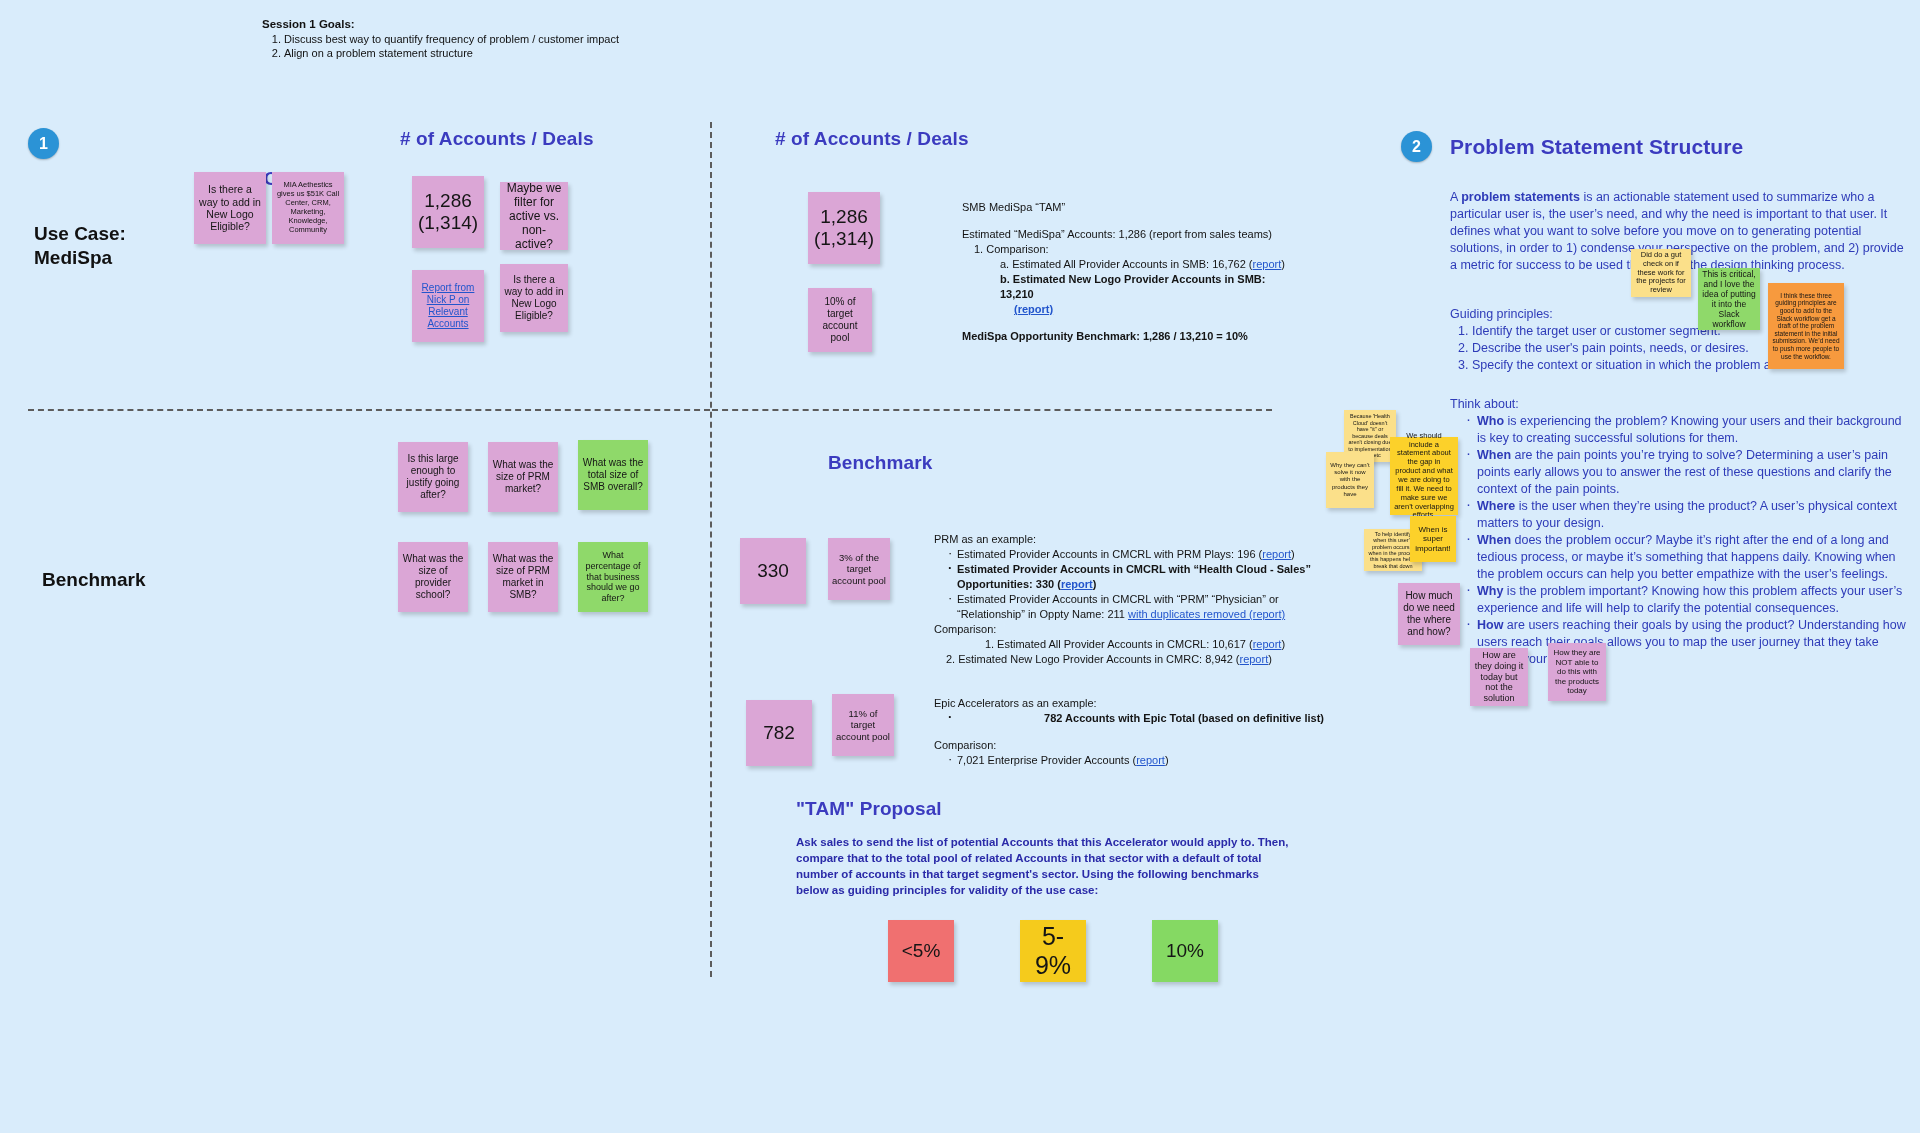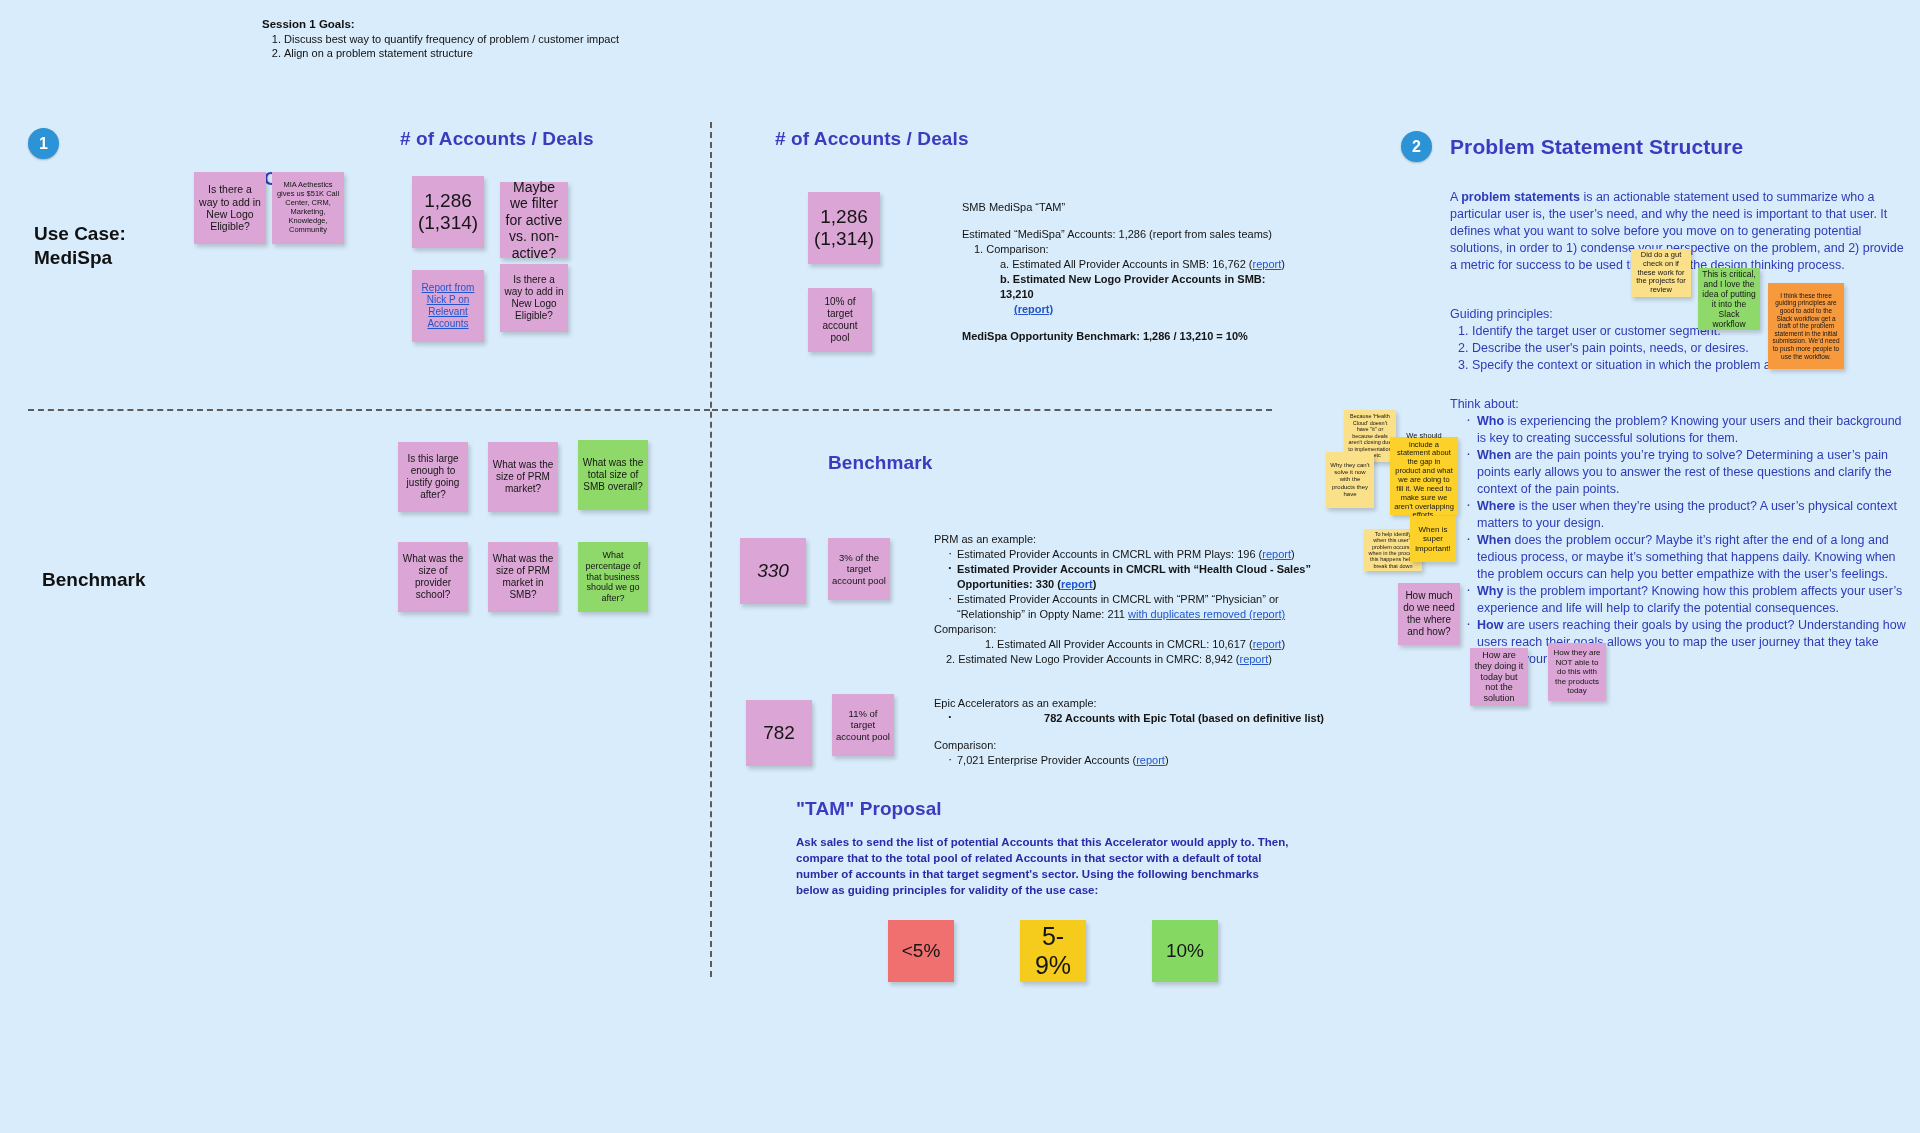--- a/index.html
+++ b/index.html
@@ -110,21 +110,21 @@
   <div class="note n-pink" style="left:194px;top:172px;width:72px;height:72px;font-size:10.5px;">
     <span class="inner">Is there a way to add in New Logo Eligible?</span>
   </div>
   <div class="note n-pink" style="left:272px;top:172px;width:72px;height:72px;font-size:7.5px;">
     <span class="inner">MIA Aethestics gives us $51K Call Center, CRM, Marketing, Knowledge, Community</span>
   </div>
 
   <div class="note n-pink" style="left:412px;top:176px;width:72px;height:72px;font-size:19px;">
     <span class="inner">1,286 (1,314)</span>
   </div>
-  <div class="note n-pink" style="left:500px;top:182px;width:68px;height:76px;font-size:14px;">
+  <div class="note n-pink" style="left:500px;top:182px;width:68px;height:68px;font-size:12px;">
     <span class="inner">Maybe we filter for active vs. non-active?</span>
   </div>
   <div class="note n-pink" style="left:412px;top:270px;width:72px;height:72px;font-size:10px;">
     <span class="inner link">Report from Nick P on Relevant Accounts</span>
   </div>
   <div class="note n-pink" style="left:500px;top:264px;width:68px;height:68px;font-size:10px;">
     <span class="inner">Is there a way to add in New Logo Eligible?</span>
   </div>
 
   <div class="note n-pink" style="left:398px;top:442px;width:70px;height:70px;font-size:10px;">
@@ -167,21 +167,21 @@
     <div style="margin-left:38px;font-weight:bold;">
       <span>b. Estimated New Logo Provider Accounts in SMB: 13,210</span>
       <div style="margin-left:14px;"><a class="link" href="#">(report)</a></div>
     </div>
     <div style="height:12px;"></div>
     <div style="font-weight:bold;">MediSpa Opportunity Benchmark: 1,286 / 13,210 = 10%</div>
   </div>
 
   <div class="abs col-title" style="left:828px;top:452px;">Benchmark</div>
 
-  <div class="note n-pink" style="left:740px;top:538px;width:66px;height:66px;font-size:19px;font-style:italic;">
+  <div class="note n-pink" style="left:740px;top:538px;width:66px;height:66px;font-size:19px;">
     <span class="inner">330</span>
   </div>
   <div class="note n-pink" style="left:828px;top:538px;width:62px;height:62px;font-size:9.5px;">
     <span class="inner">3% of the target account pool</span>
   </div>
   <div class="note n-pink" style="left:746px;top:700px;width:66px;height:66px;font-size:19px;">
     <span class="inner">782</span>
   </div>
   <div class="note n-pink" style="left:832px;top:694px;width:62px;height:62px;font-size:9.5px;">
     <span class="inner">11% of target account pool</span>

